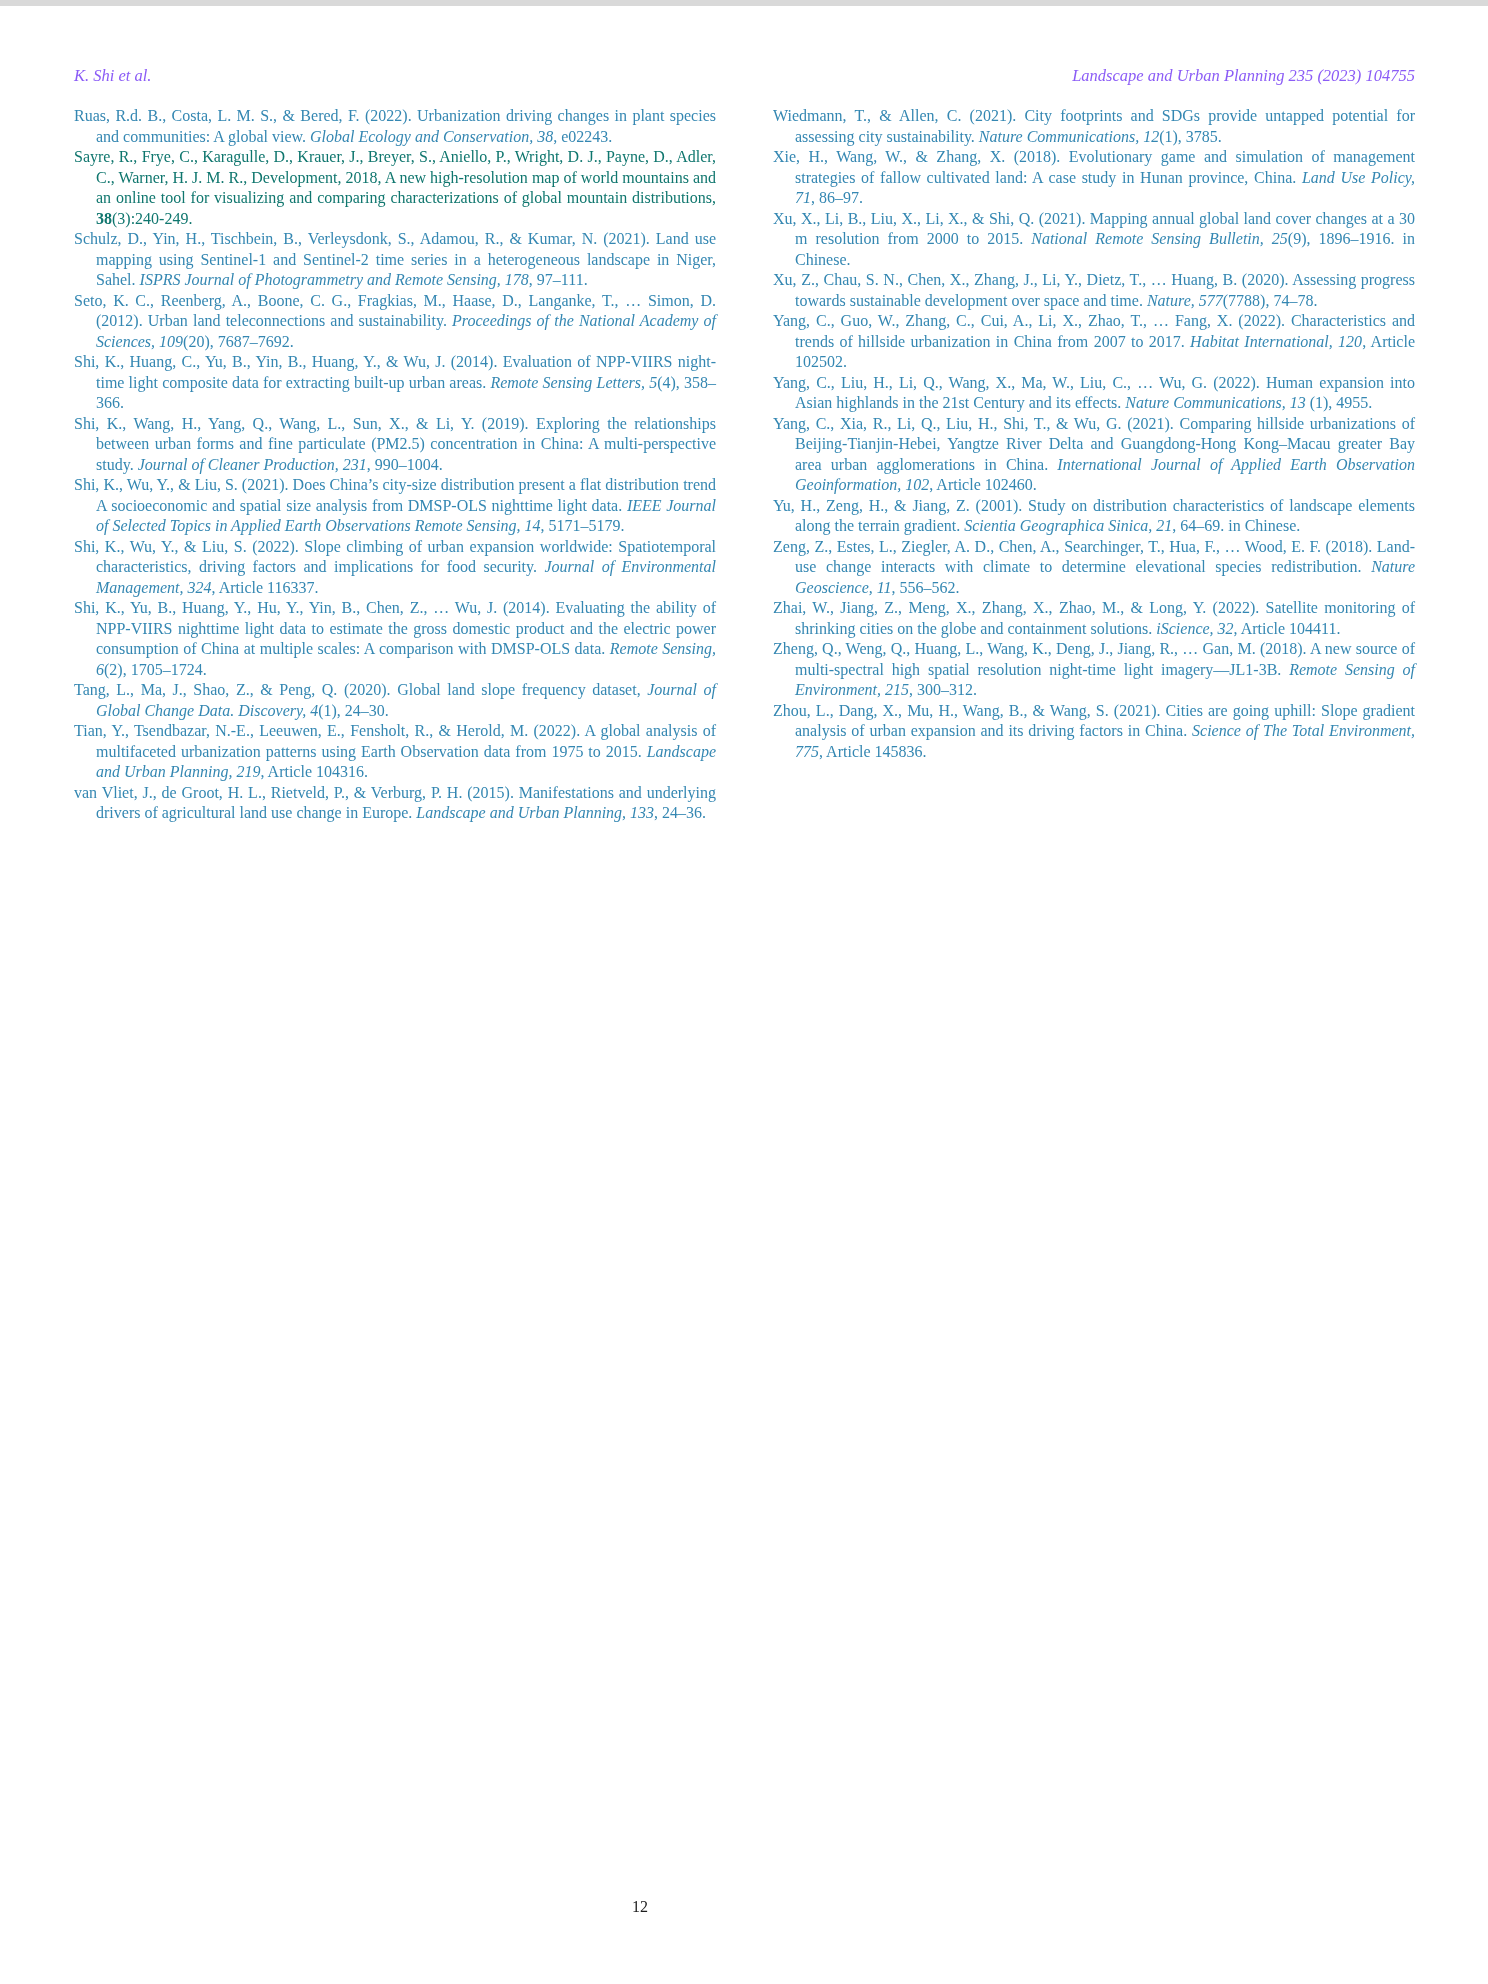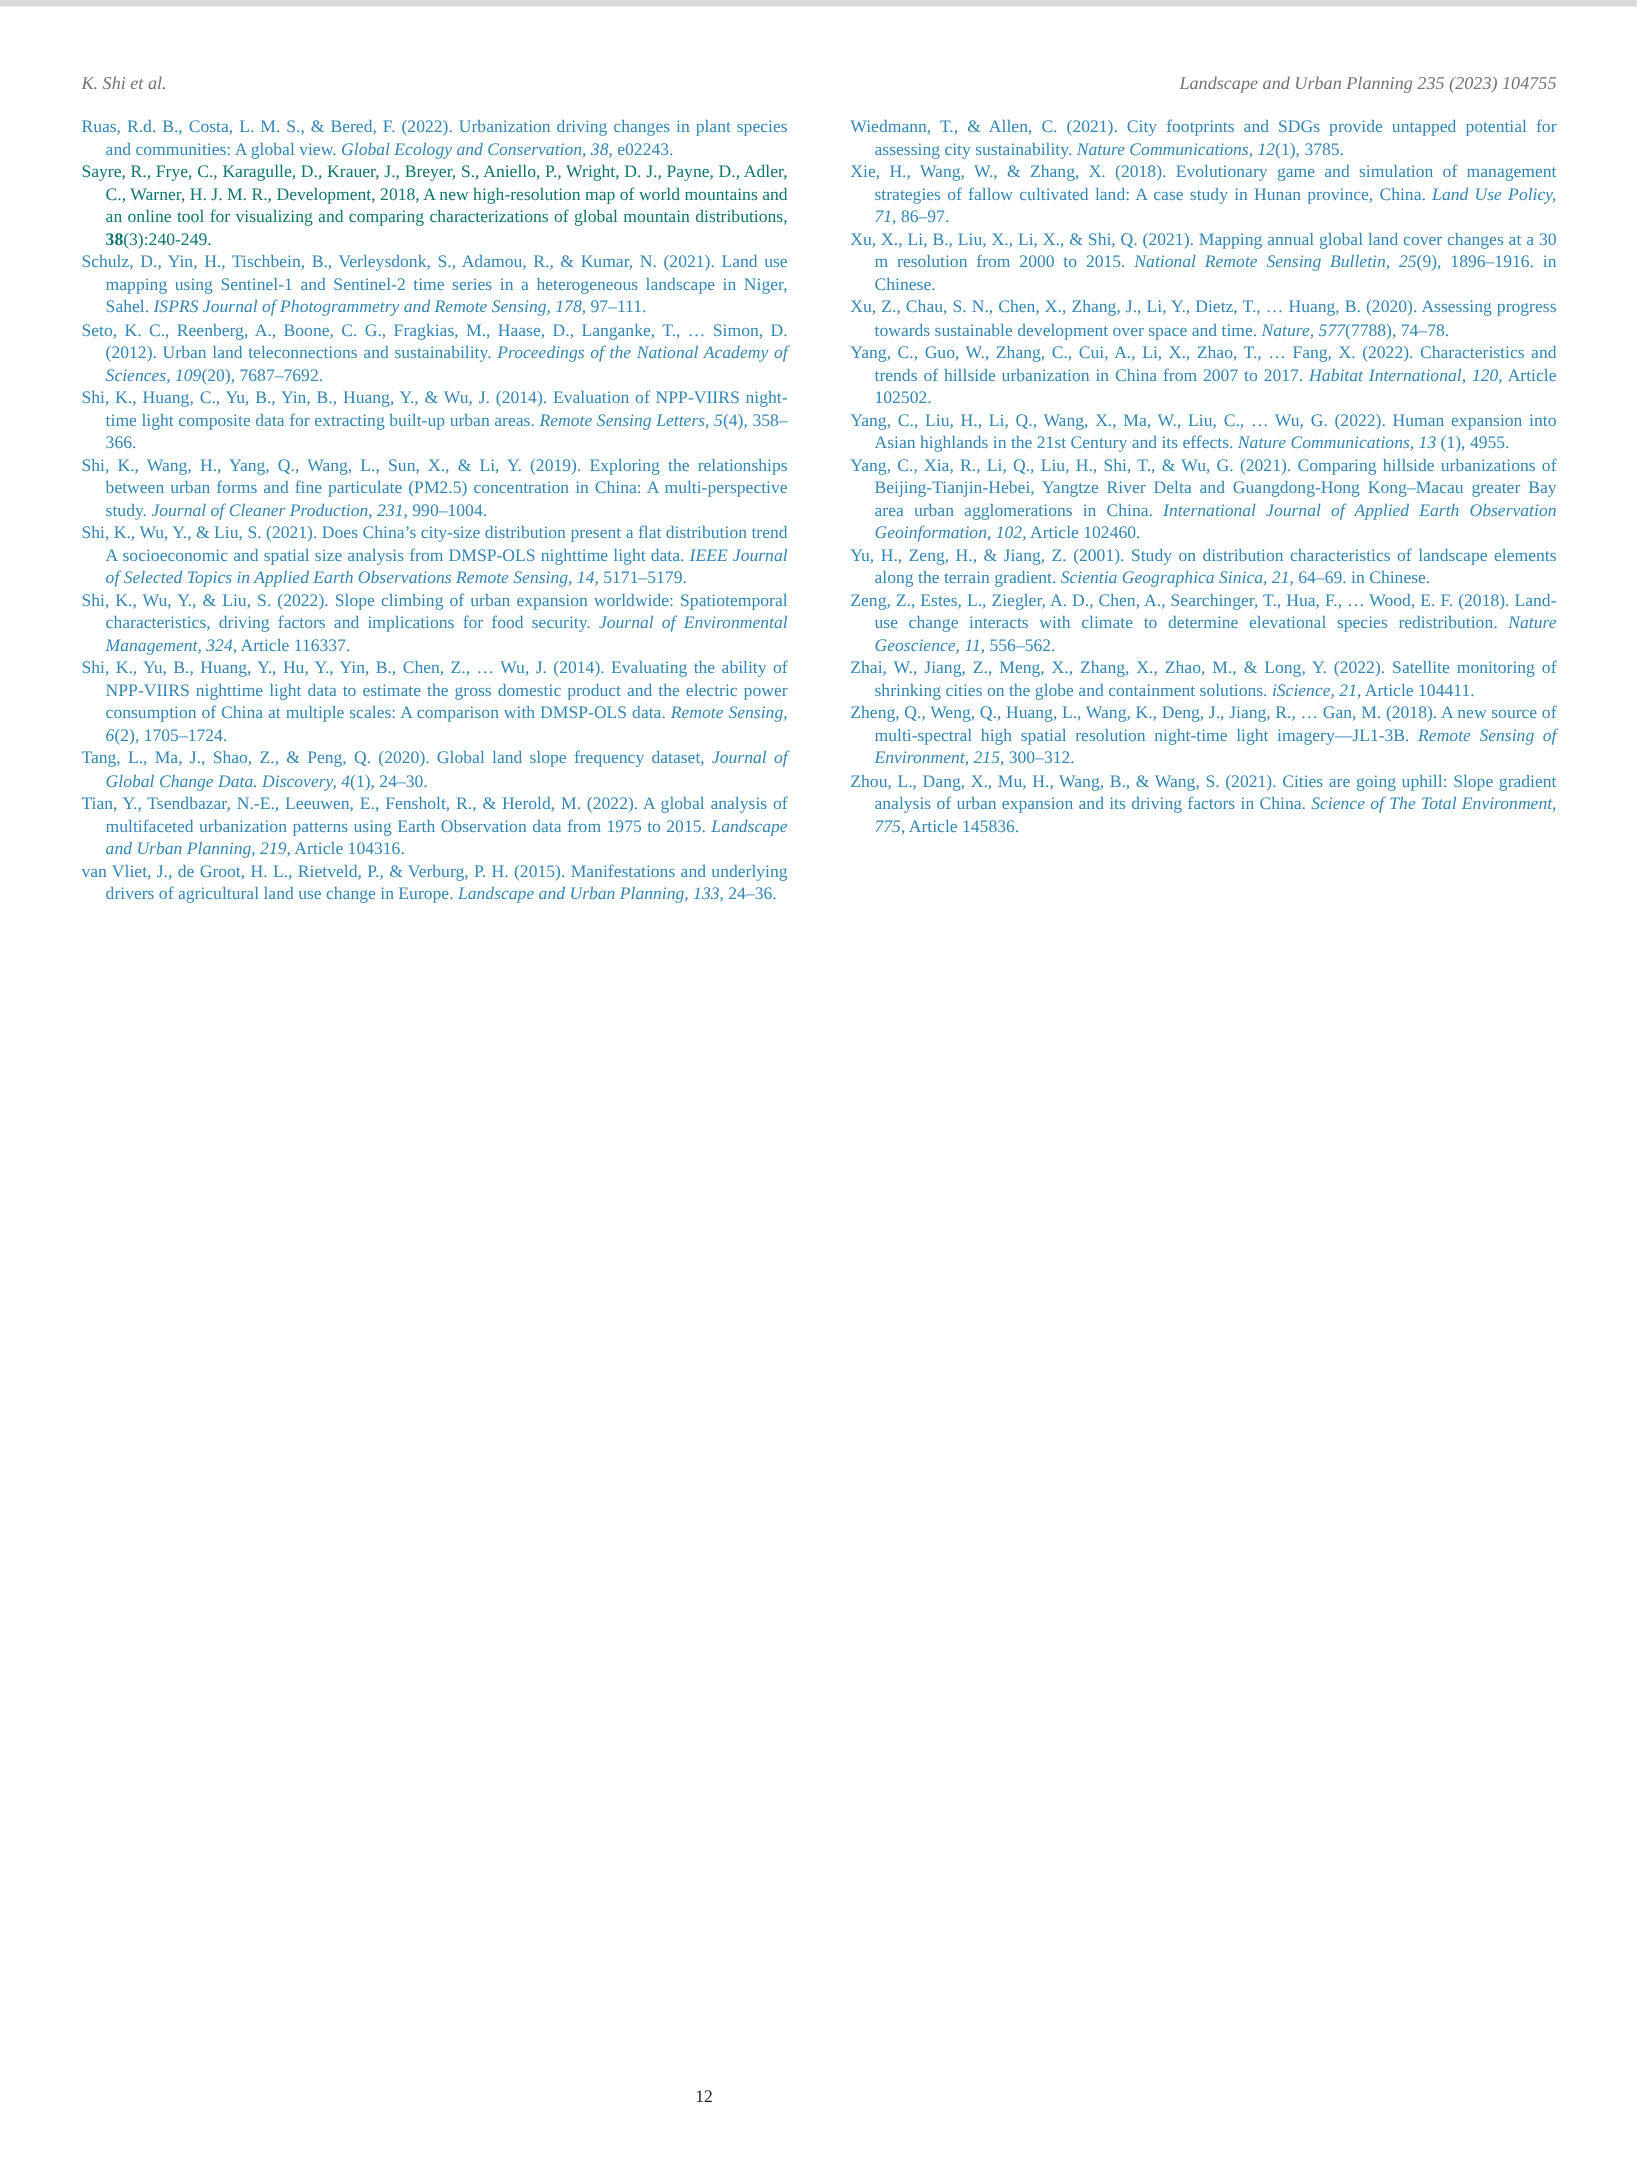--- a/index.html
+++ b/index.html
@@ -26,21 +26,21 @@
     top: 0;
     width: 1341px;
   }
   .page-header {
     display: flex;
     justify-content: space-between;
     align-items: flex-start;
     margin-top: 66px;
     font-style: italic;
     font-size: 16.5px;
-    color: #737373;
+    color: #8b5cf6;
   }
   .refs {
     display: flex;
     gap: 57px;
     margin-top: 20px;
   }
   .col {
     width: 649px;
   }
   p.ref {
@@ -94,20 +94,20 @@
     <div class="col" id="refs-right">
         <p class="ref link"><span>Wiedmann, T., &amp; Allen, C. (2021). City footprints and SDGs provide untapped potential for assessing city sustainability. </span><span class="it">Nature Communications, 12</span><span>(1), 3785.</span></p>
         <p class="ref link"><span>Xie, H., Wang, W., &amp; Zhang, X. (2018). Evolutionary game and simulation of management strategies of fallow cultivated land: A case study in Hunan province, China. </span><span class="it">Land Use Policy, 71</span><span>, 86–97.</span></p>
         <p class="ref link"><span>Xu, X., Li, B., Liu, X., Li, X., &amp; Shi, Q. (2021). Mapping annual global land cover changes at a 30 m resolution from 2000 to 2015. </span><span class="it">National Remote Sensing Bulletin, 25</span><span>(9), 1896–1916. in Chinese.</span></p>
         <p class="ref link"><span>Xu, Z., Chau, S. N., Chen, X., Zhang, J., Li, Y., Dietz, T., … Huang, B. (2020). Assessing progress towards sustainable development over space and time. </span><span class="it">Nature, 577</span><span>(7788), 74–78.</span></p>
         <p class="ref link"><span>Yang, C., Guo, W., Zhang, C., Cui, A., Li, X., Zhao, T., … Fang, X. (2022). Characteristics and trends of hillside urbanization in China from 2007 to 2017. </span><span class="it">Habitat International, 120</span><span>, Article 102502.</span></p>
         <p class="ref link"><span>Yang, C., Liu, H., Li, Q., Wang, X., Ma, W., Liu, C., … Wu, G. (2022). Human expansion into Asian highlands in the 21st Century and its effects. </span><span class="it">Nature Communications, 13</span><span> (1), 4955.</span></p>
         <p class="ref link"><span>Yang, C., Xia, R., Li, Q., Liu, H., Shi, T., &amp; Wu, G. (2021). Comparing hillside urbanizations of Beijing-Tianjin-Hebei, Yangtze River Delta and Guangdong-Hong Kong–Macau greater Bay area urban agglomerations in China. </span><span class="it">International Journal of Applied Earth Observation Geoinformation, 102</span><span>, Article 102460.</span></p>
         <p class="ref link"><span>Yu, H., Zeng, H., &amp; Jiang, Z. (2001). Study on distribution characteristics of landscape elements along the terrain gradient. </span><span class="it">Scientia Geographica Sinica, 21</span><span>, 64–69. in Chinese.</span></p>
         <p class="ref link"><span>Zeng, Z., Estes, L., Ziegler, A. D., Chen, A., Searchinger, T., Hua, F., … Wood, E. F. (2018). Land-use change interacts with climate to determine elevational species redistribution. </span><span class="it">Nature Geoscience, 11</span><span>, 556–562.</span></p>
-        <p class="ref link"><span>Zhai, W., Jiang, Z., Meng, X., Zhang, X., Zhao, M., &amp; Long, Y. (2022). Satellite monitoring of shrinking cities on the globe and containment solutions. </span><span class="it">iScience, 21</span><span>, Article 104411.</span></p>
+        <p class="ref link"><span>Zhai, W., Jiang, Z., Meng, X., Zhang, X., Zhao, M., &amp; Long, Y. (2022). Satellite monitoring of shrinking cities on the globe and containment solutions. </span><span class="it">iScience, 32</span><span>, Article 104411.</span></p>
         <p class="ref link"><span>Zheng, Q., Weng, Q., Huang, L., Wang, K., Deng, J., Jiang, R., … Gan, M. (2018). A new source of multi-spectral high spatial resolution night-time light imagery—JL1-3B. </span><span class="it">Remote Sensing of Environment, 215</span><span>, 300–312.</span></p>
         <p class="ref link"><span>Zhou, L., Dang, X., Mu, H., Wang, B., &amp; Wang, S. (2021). Cities are going uphill: Slope gradient analysis of urban expansion and its driving factors in China. </span><span class="it">Science of The Total Environment, 775</span><span>, Article 145836.</span></p>
       </div>
   </div>
 </div>
 
 <div class="page-number">12</div>
 
 </body></html>

